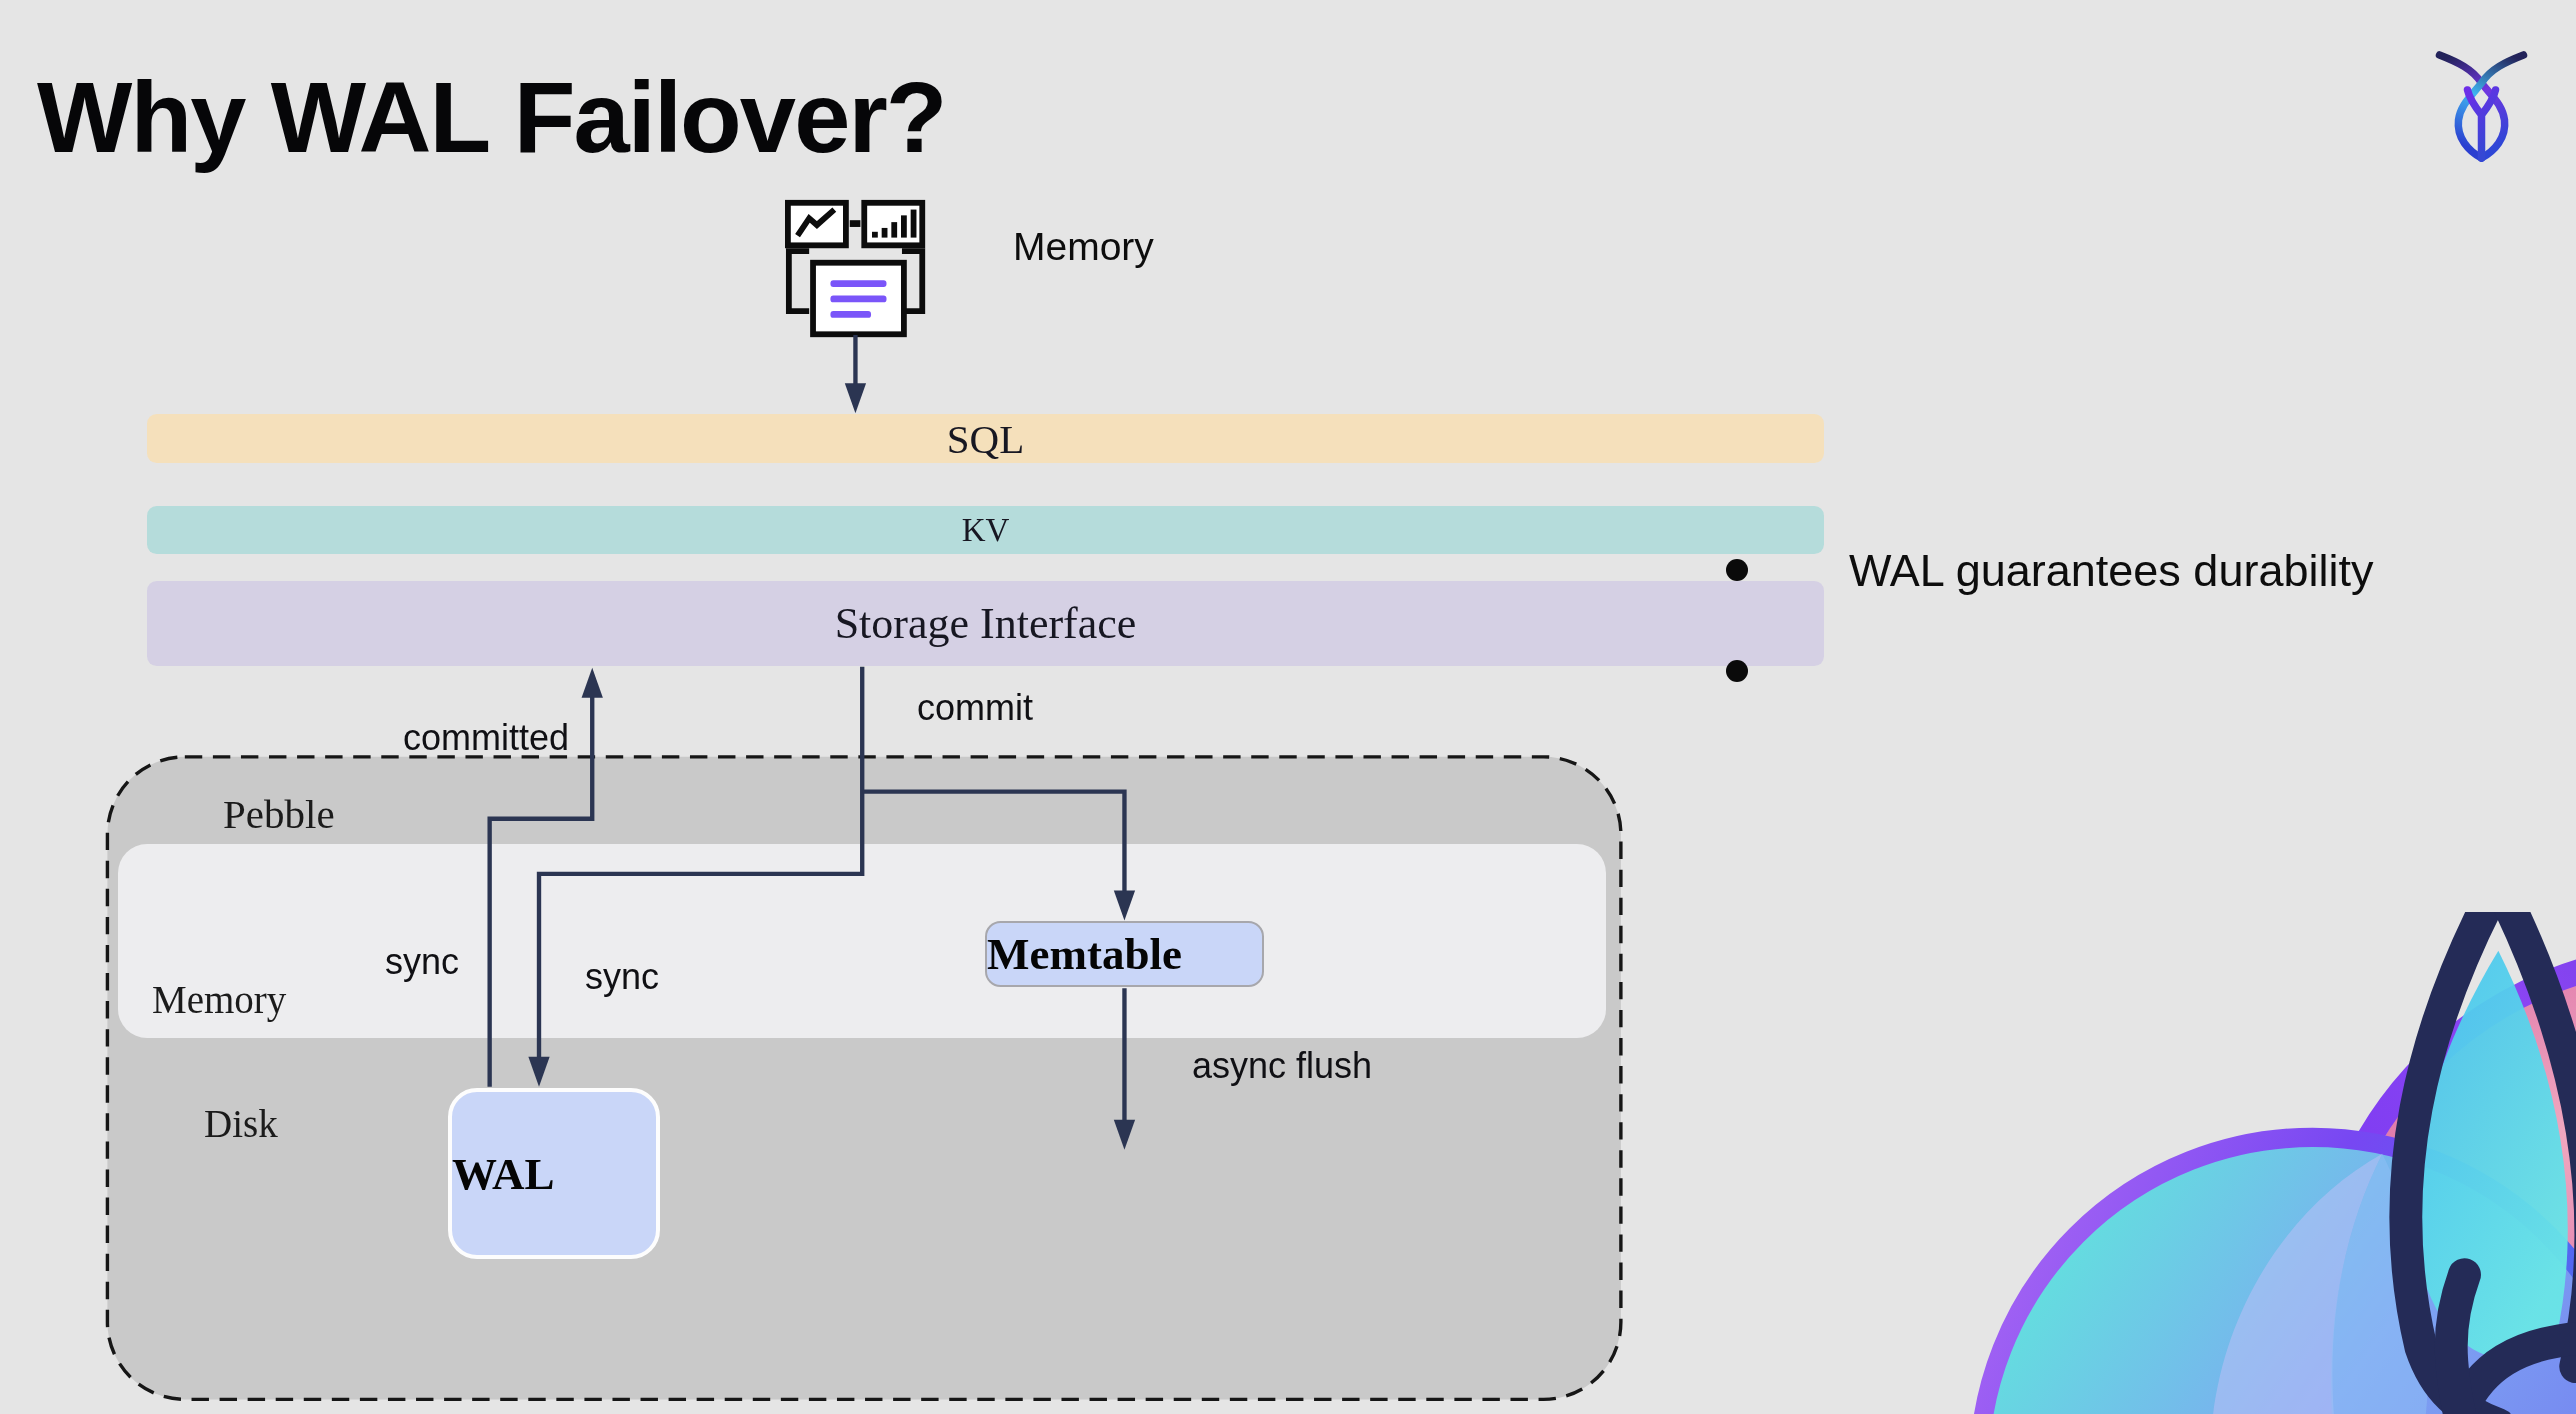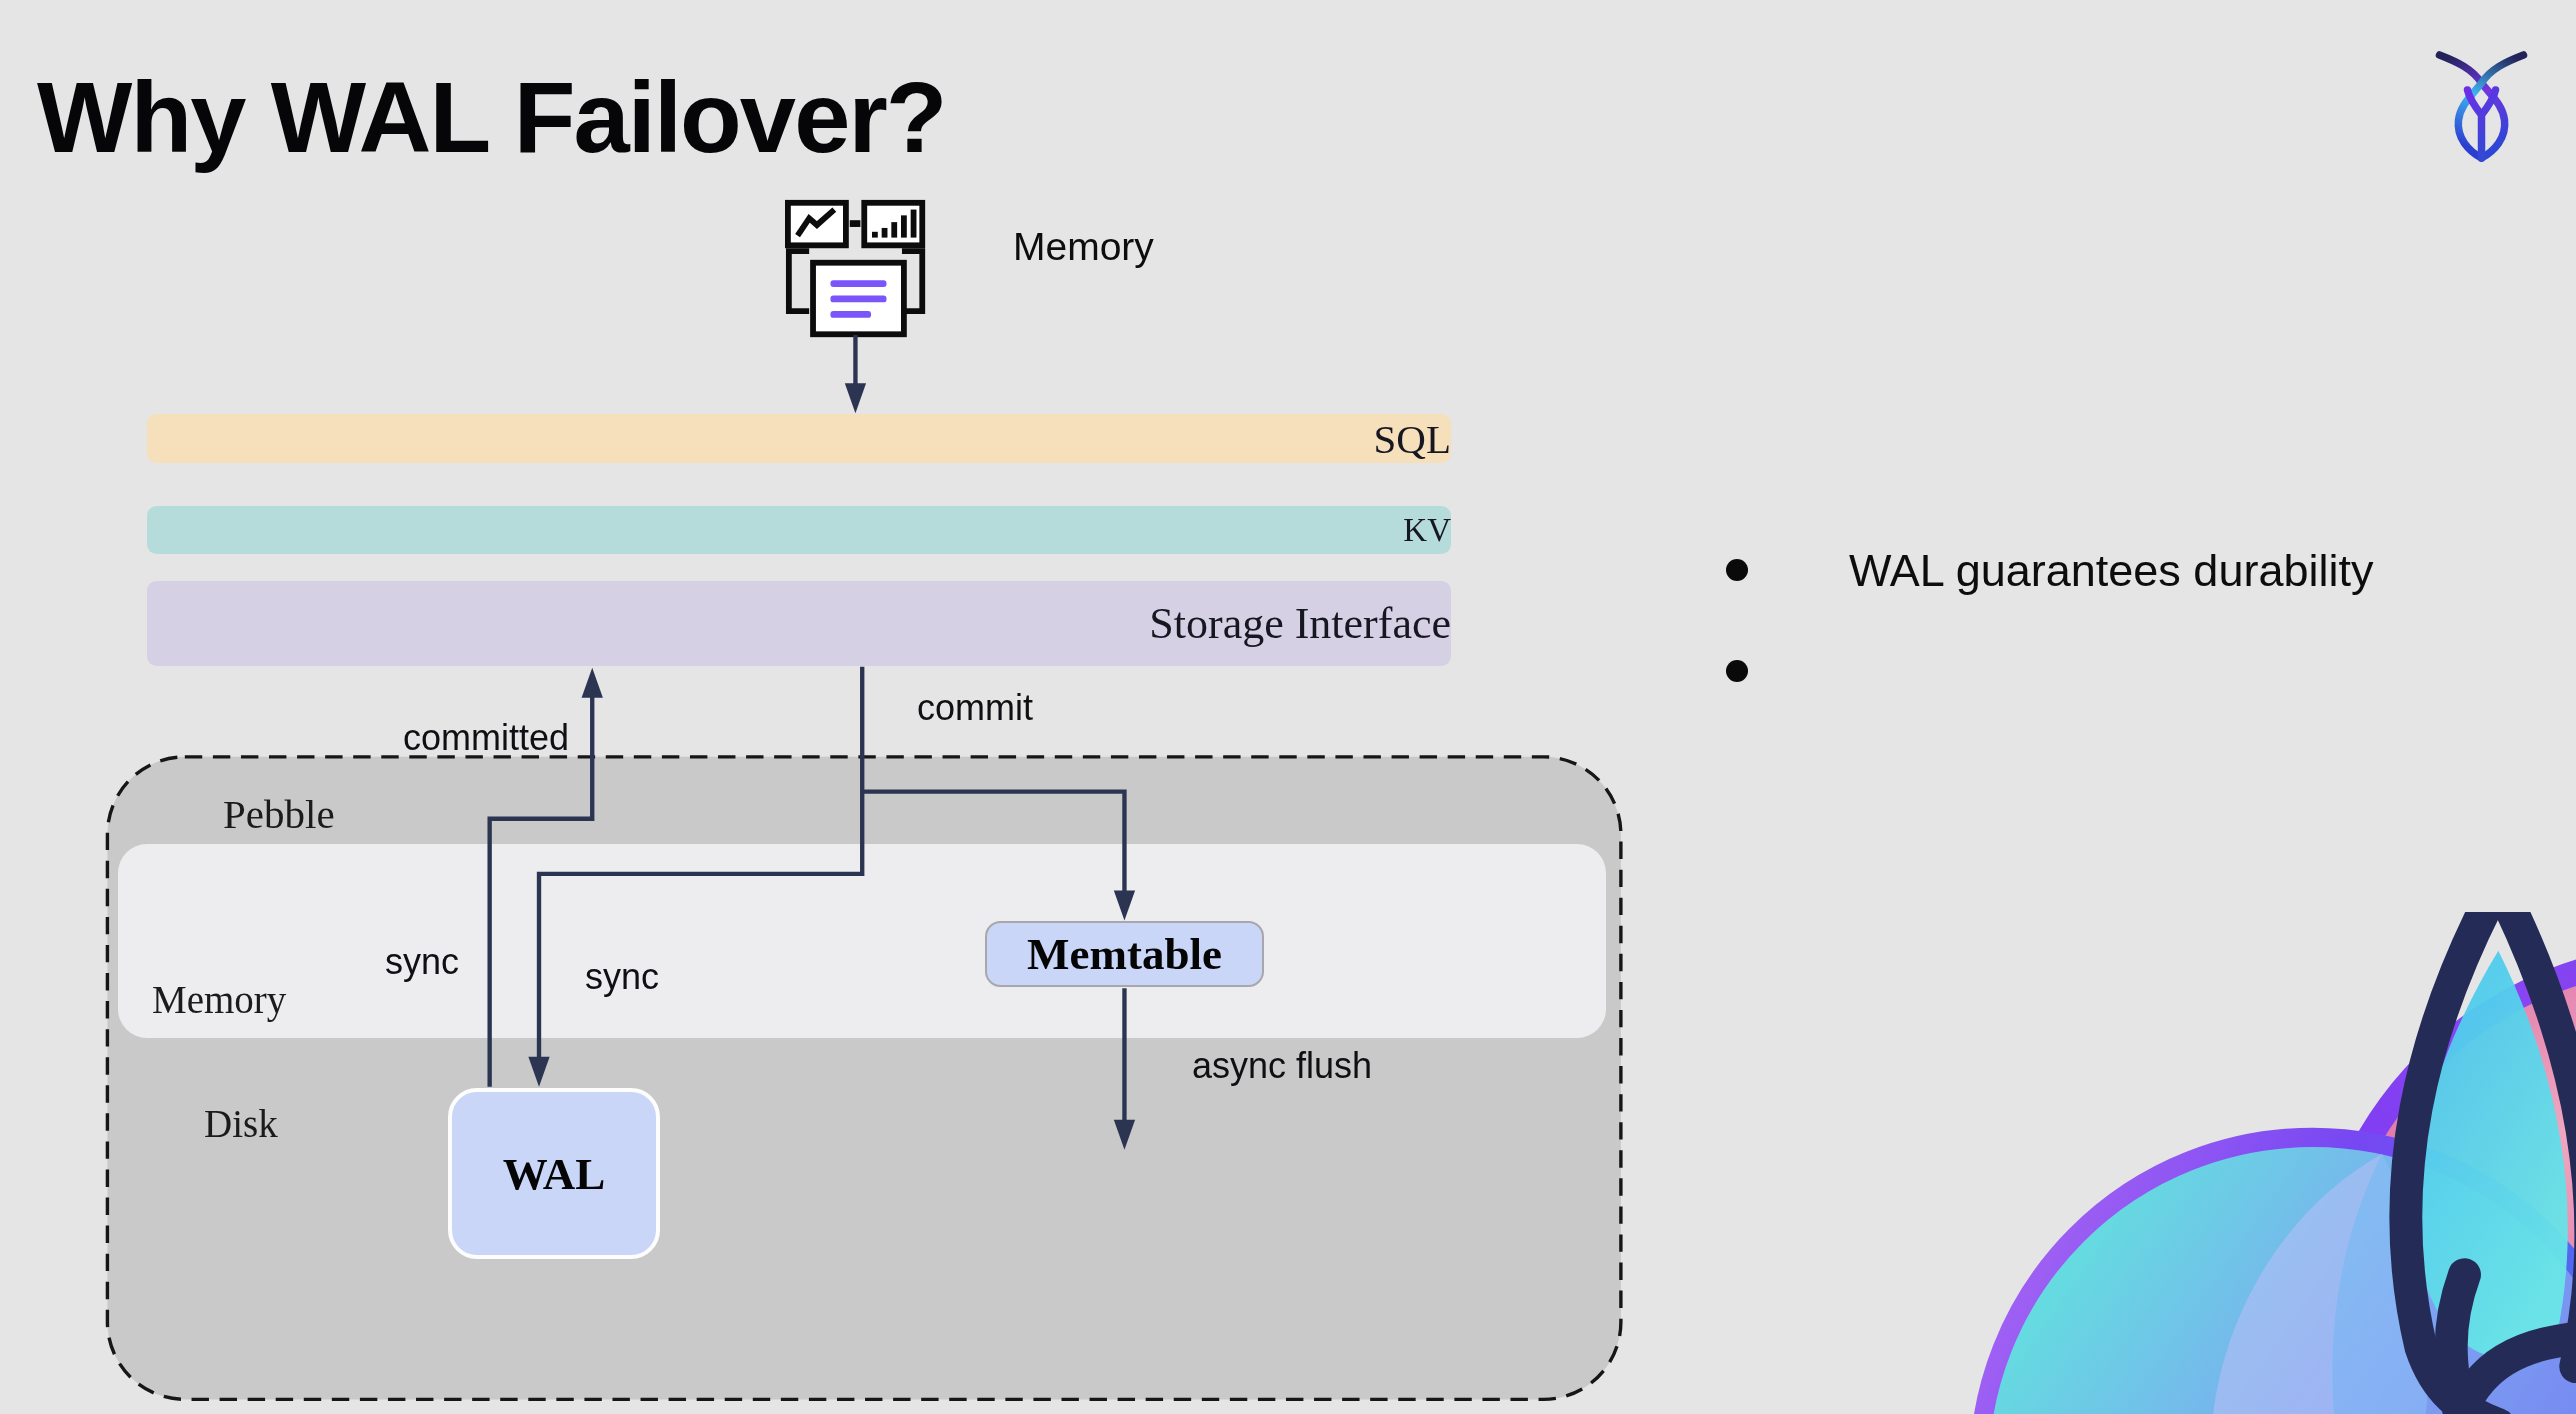--- a/index.html
+++ b/index.html
@@ -5,37 +5,37 @@
   html,body{margin:0;padding:0;background:#fff;}
   .slide{position:relative;width:2576px;height:1415px;background:#e5e5e5;overflow:hidden;
          font-family:"Liberation Sans",sans-serif;}
   .abs{position:absolute;}
 
   
   .title{left:37px;top:62px;font-size:101px;font-weight:800;letter-spacing:-1.9px;color:#060608;line-height:1.1;white-space:nowrap;}
   .client-label{left:1013px;top:225px;font-size:39px;color:#0d0d0d;}
 
   
-  .layer{left:147px;width:1304px;border-radius:9.7px;display:flex;align-items:center;justify-content:flex-end;
+  .layer{left:147px;width:1677px;border-radius:9.7px;display:flex;align-items:center;justify-content:center;
          font-family:"Liberation Serif",serif;color:#171722;}
   .layer-sql{top:414px;height:49px;background:#f5e0bb;font-size:41px;}
   .layer-kv{top:506px;height:48px;background:#b5dcdb;font-size:33px;}
   .layer-storage{top:581px;height:85px;background:#d5d0e4;font-size:44px;}
 
   
   .memory-band{left:118px;top:844px;width:1488px;height:194px;background:#ededef;border-radius:29px;}
 
   
   .zone-label{font-family:"Liberation Serif",serif;color:#1b1b1b;}
   .pebble-label{left:223px;top:790px;font-size:41px;}
   .memory-label{left:152px;top:977px;font-size:39px;}
   .disk-label{left:204px;top:1101px;font-size:39px;}
 
   
-  .node{box-sizing:border-box;display:flex;align-items:center;justify-content:center;
+  .node{box-sizing:border-box;display:flex;align-items:center;
         font-family:"Liberation Serif",serif;font-weight:bold;color:#050505;background:#c9d6f8;}
   .node-wal{left:448px;top:1088px;width:212px;height:171px;border:4.8px solid #fdfdfd;border-radius:29px;font-size:45px;}
   .node-memtable{left:985px;top:921px;width:279px;height:66px;border:2.9px solid #a7a7ac;border-radius:15.5px;font-size:45px;}
   .node-sstable{left:987px;top:1150px;width:276px;height:172px;border:4.8px solid #fdfdfd;border-radius:29px;font-size:44px;}
 
   
   .edge-label{font-size:36px;color:#101014;}
   .lbl-committed{left:317px;top:693px;width:252px;text-align:right;margin-top:24px;}
   .lbl-commit{left:917px;top:687px;}
   .lbl-sync1{left:385px;top:941px;}

